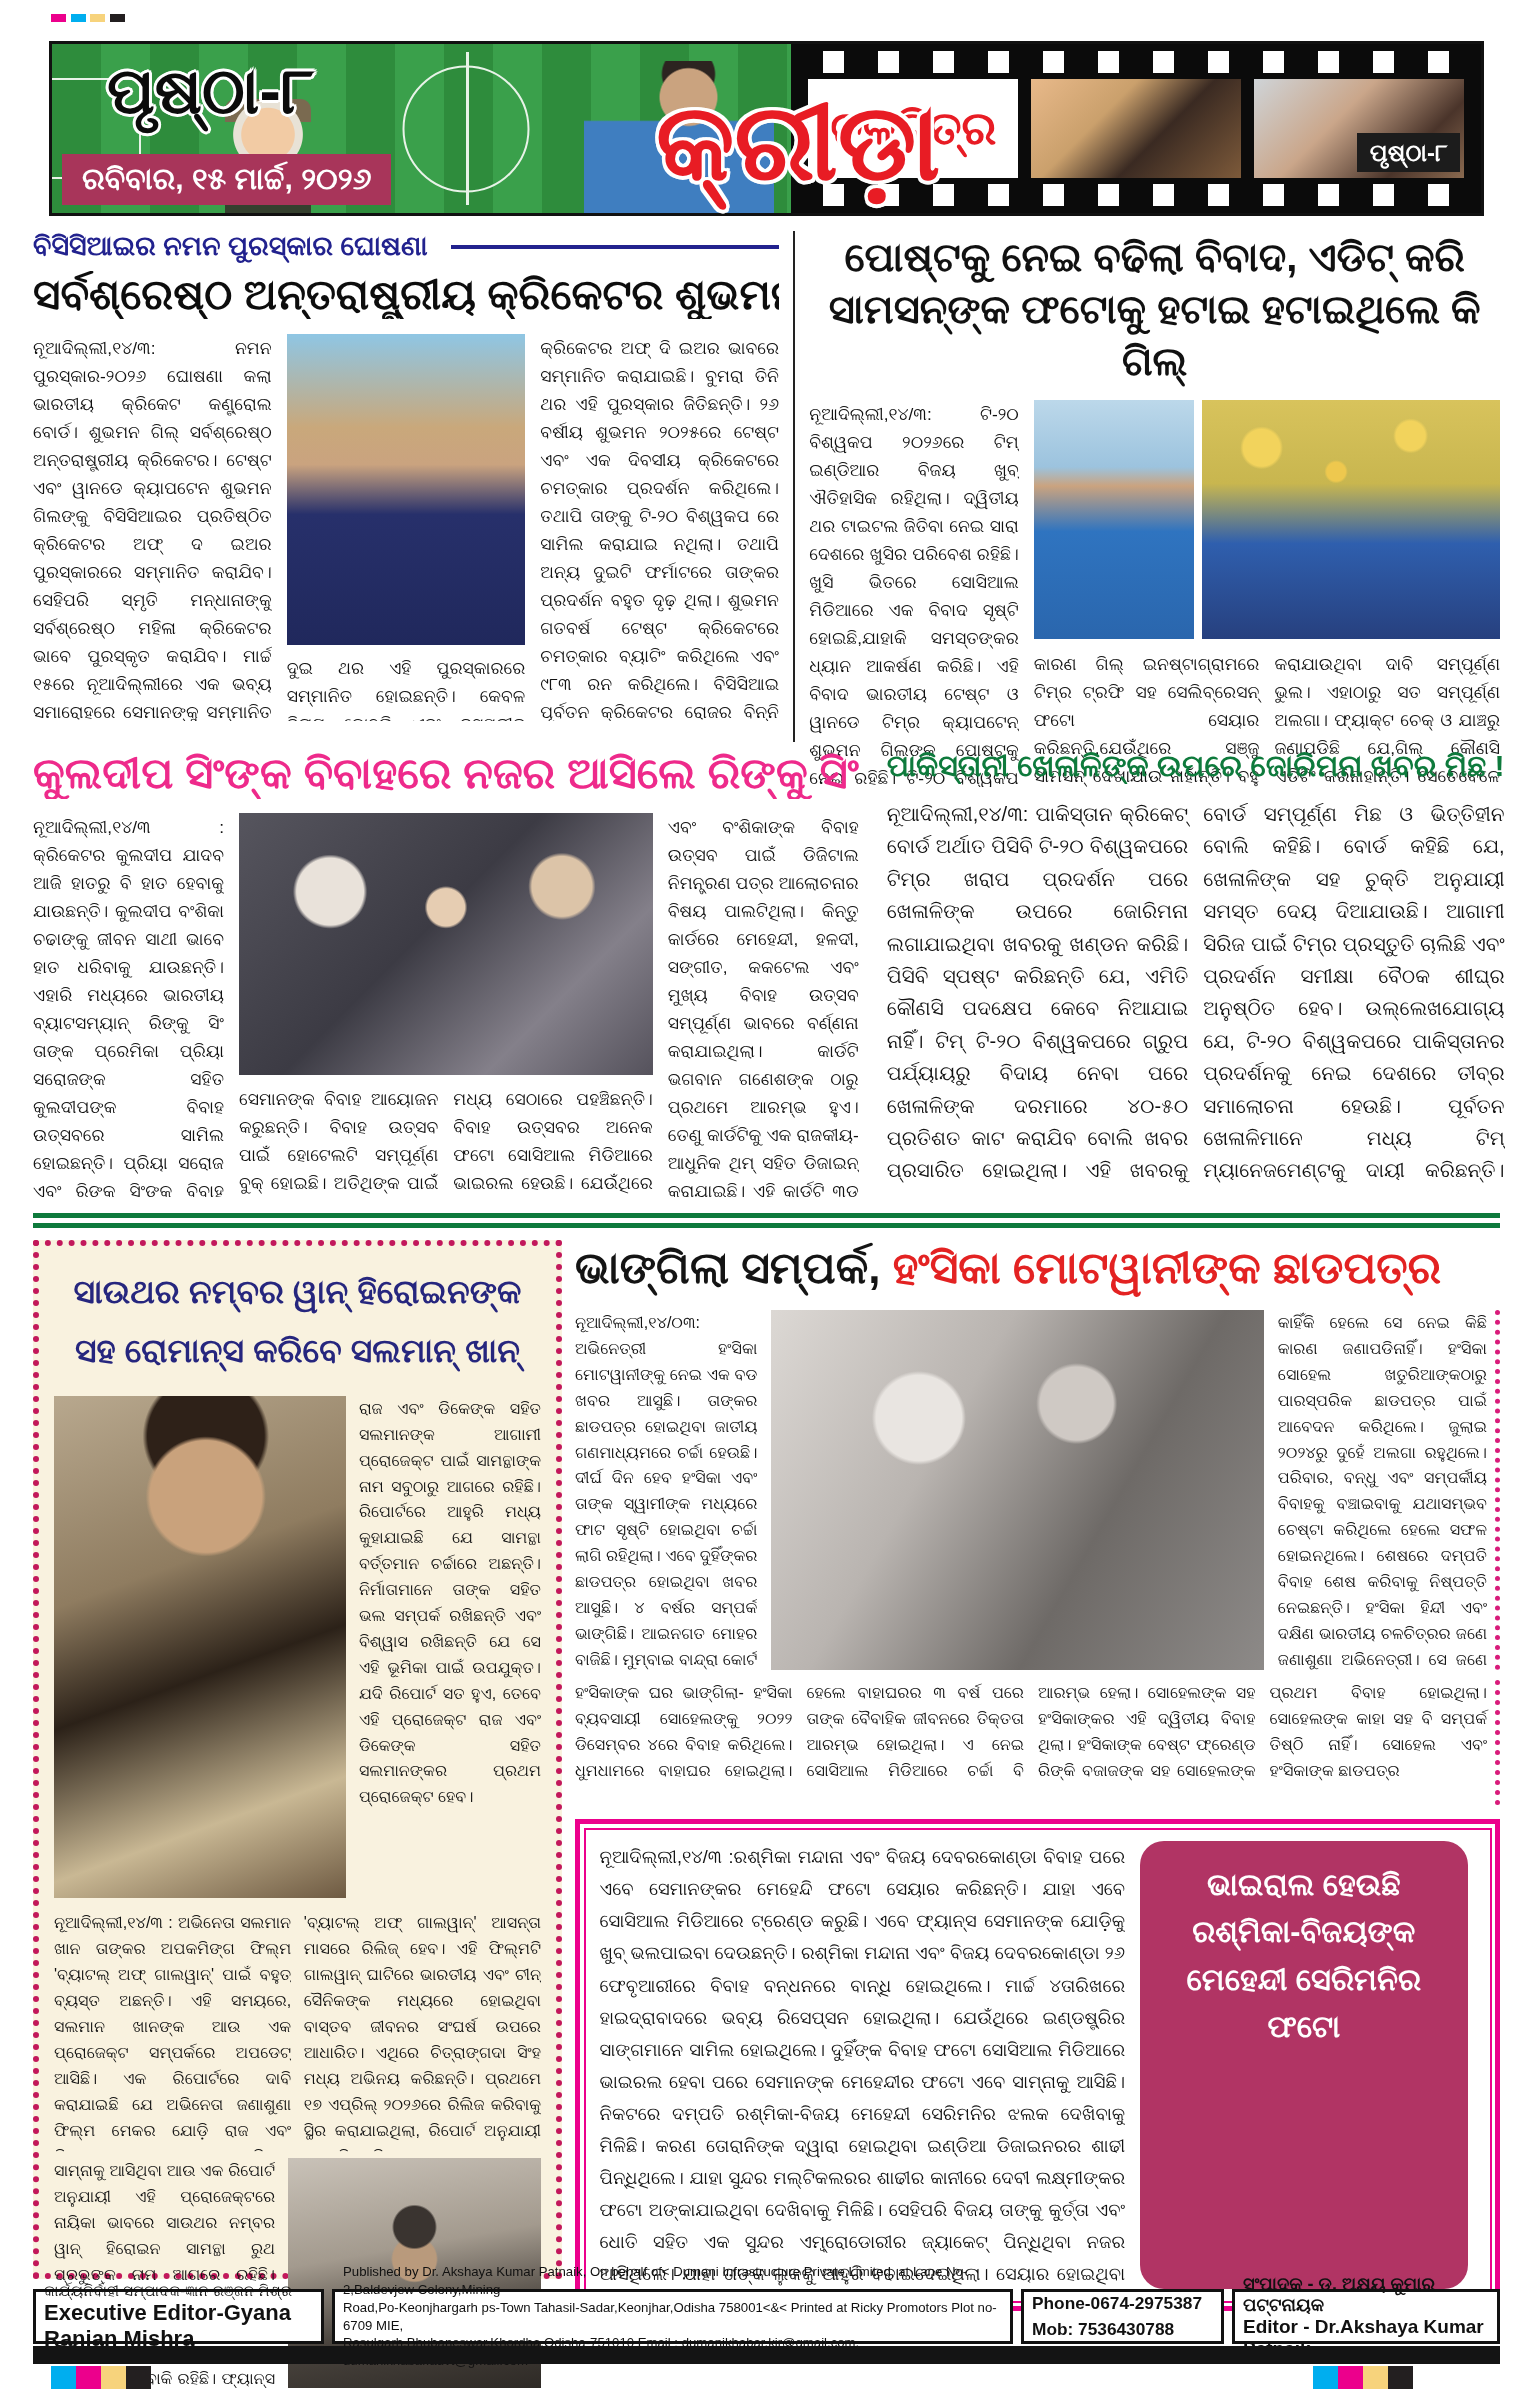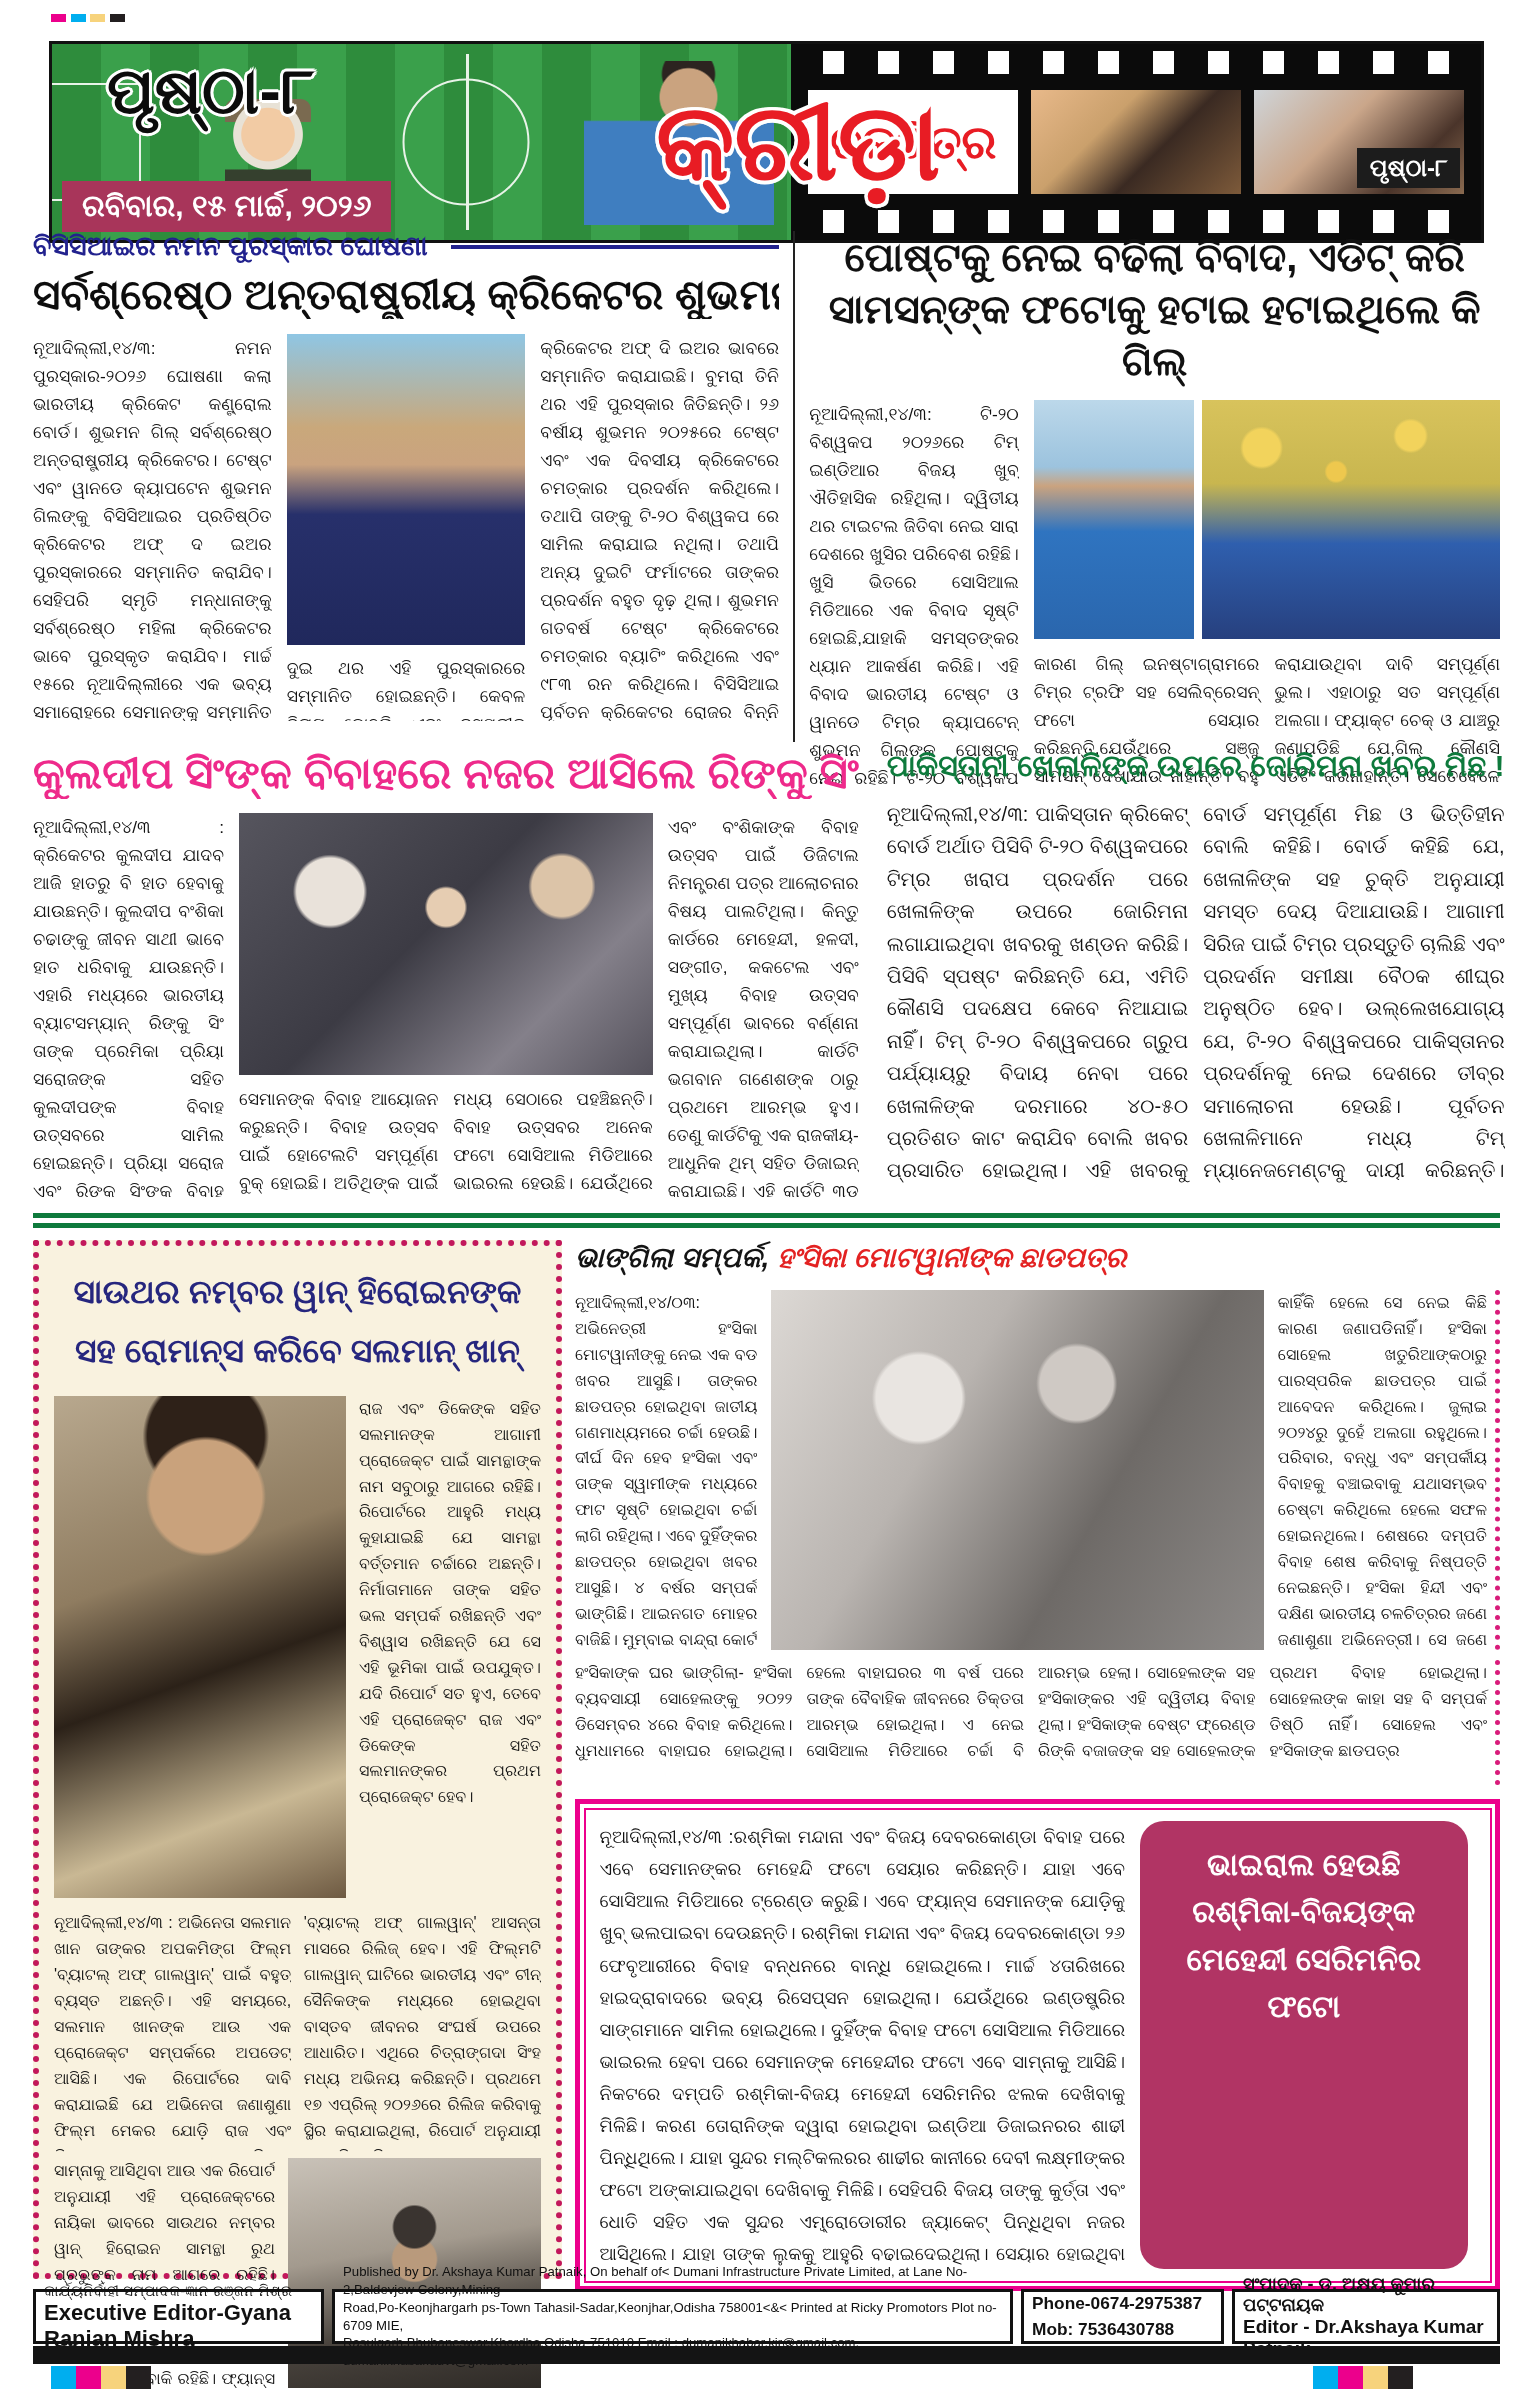--- a/index.html
+++ b/index.html
@@ -10,21 +10,21 @@
     color:#111;
   }
   .abs { position:absolute; }
   .ph { background-size:cover; }
 
   
   .top-marks { top:14px; left:51px; display:flex; gap:4.6px; }
   .top-marks i { width:15px; height:8px; display:block; }
 
   
-  .masthead { top:41px; left:49px; width:1435px; height:202px; display:flex; border:3.5px solid #111; background:#000; }
+  .masthead { top:41px; left:49px; width:1435px; height:175px; display:flex; border:3.5px solid #111; background:#000; }
   .field { position:relative; width:742px; height:100%; overflow:hidden;
     background:repeating-linear-gradient(90deg,#2e8c3c 0 49px,#3aa04b 49px 98px); }
   .field .center-line { position:absolute; left:56%; top:5%; bottom:5%; width:2.9px; background:#e8f3e8; }
   .field .center-circle { position:absolute; left:56%; top:50%; width:127px; height:127px; border:2.9px solid #e8f3e8; border-radius:50%; transform:translate(-50%,-50%); }
   .field .penalty-box { position:absolute; left:-2.9px; top:20%; bottom:20%; width:92px; border:2.9px solid #e8f3e8; }
   .cartoon-figure { position:absolute; left:173px; top:55px; width:86px; height:127px;
     background:radial-gradient(circle at 50% 28%, #f2cba4 0 26%, #e8e2d6 27% 34%, transparent 35%),
                linear-gradient(#7a6a50 0 18%, transparent 18%),
                linear-gradient(180deg, transparent 55%, #35402e 56%); border-radius:10.4px; }
   .sachin-figure { position:absolute; right:17.3px; top:17.3px; width:190px; height:164px;
@@ -96,21 +96,21 @@
   .samantha-photo { width:60%; background:radial-gradient(circle at 52% 20%,#c9a27c 0 13%,transparent 14%),radial-gradient(circle at 52% 8%,#2e2118 0 12%,transparent 13%),linear-gradient(160deg,#b8a88e 0%,#8f7c60 35%,#2b2118 55%,#c9b894 80%,#6e5a42 100%); }
   .sl-row1 .col { flex:1; font-size:16px; }
   .sl-row2 { display:flex; gap:12.7px; margin-top:12.7px; height:242px; }
   .sl-row2 .col { flex:1; font-size:16px; }
   .sl-row3 { display:flex; gap:12.7px; margin-top:5.8px; height:230px; }
   .sl-row3 .col { flex:1; font-size:16px; }
   .salman-photo { width:52%; background:radial-gradient(circle at 50% 30%,#3a3430 0 10%,transparent 11%),radial-gradient(circle at 50% 44%,#b99a7c 0 12%,transparent 13%),linear-gradient(170deg,#c9c2b8 0%,#a39a8e 40%,#4a443e 70%,#2e2a26 100%); }
 
   
   .sect-f { top:1240px; left:575px; width:925px; height:1039px; }
-  .hn-headline { font-size:28px; font-weight:bold; line-height:1.25;font-style:italic; }
+  .hn-headline { font-size:44px; font-weight:bold; line-height:1.25; }
   .hn-black { color:#141414; }
   .hn-red { color:#e32222; }
   .hn-body { display:flex; gap:14px; margin-top:15px; height:360px; border-right:5.2px dotted #d81b7a; padding-right:8px; }
   .hn-left { width:20%; font-size:16px; }
   .couple-photo { width:54%; background:radial-gradient(circle at 30% 30%,#e9e5e1 0 10%,transparent 11%),radial-gradient(circle at 62% 26%,#cfc9c4 0 9%,transparent 10%),linear-gradient(120deg,#dcd8d4 0%,#b9b4b0 35%,#6e6a67 65%,#8d8a88 100%); }
   .hn-right { flex:1; font-size:16px; }
   .hn-bottom { margin-top:10.4px; column-count:4; column-gap:14px; height:125px; font-size:16px; border-right:5.2px dotted #d81b7a; padding-right:8px; }
 
   .pink-box { margin-top:14px; height:492px; border:5.2px solid #ec008c; padding:3.5px; }
   .pink-box-inner { height:100%; border:2.3px solid #ec008c; padding:11.5px 14px; display:flex; gap:15px; }

